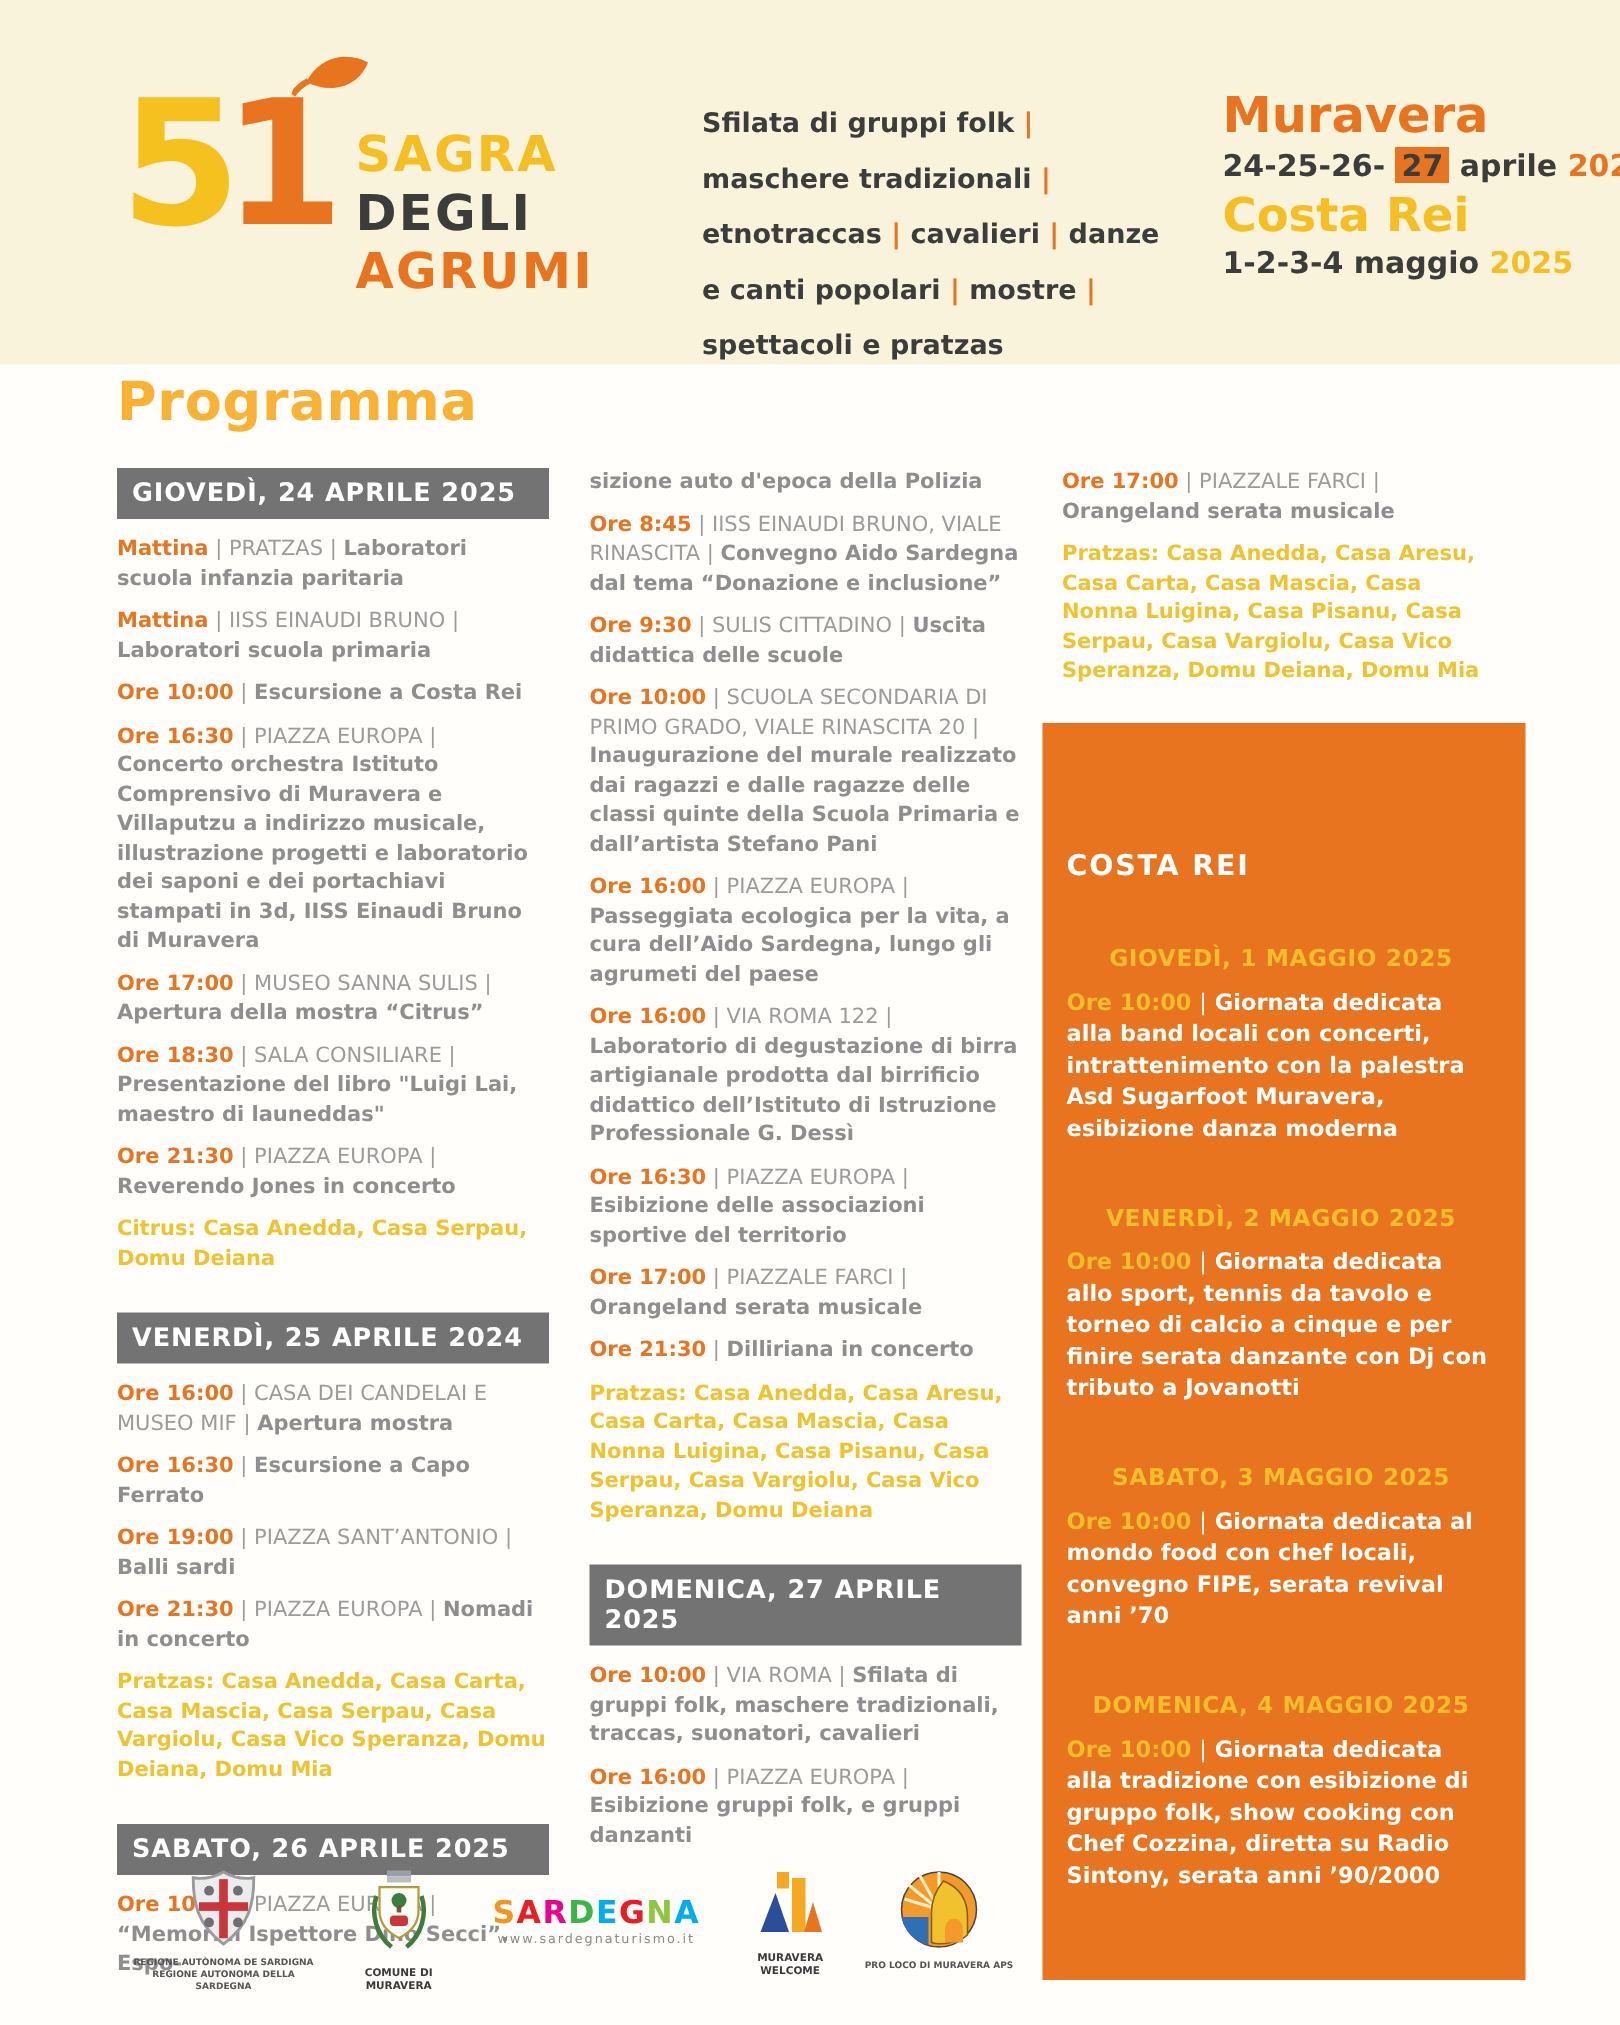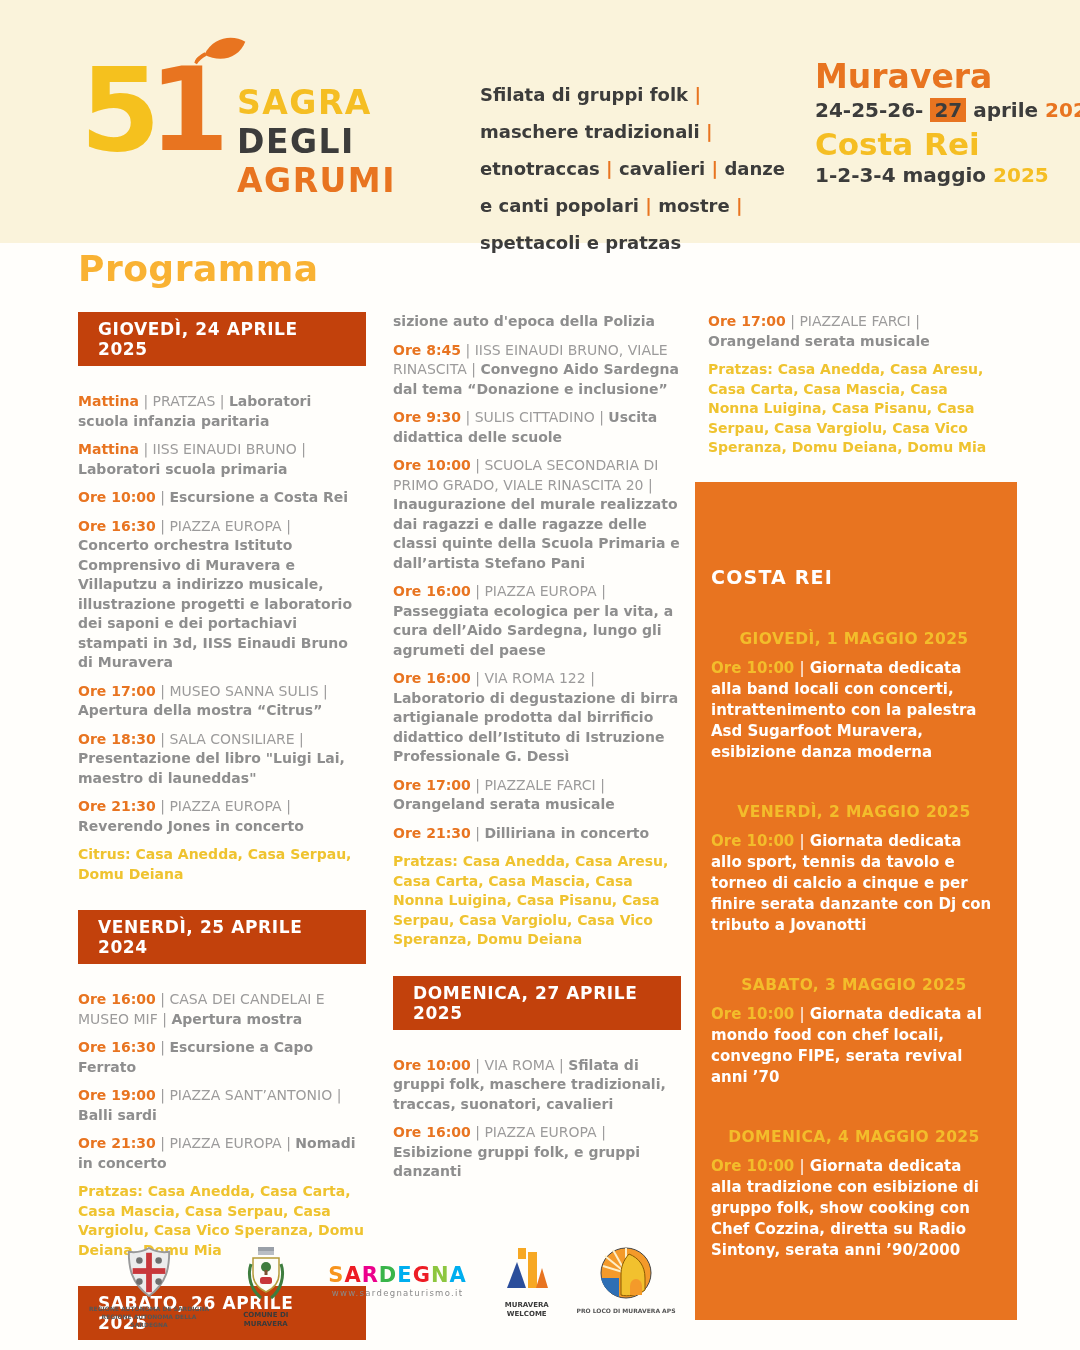--- a/index.html
+++ b/index.html
@@ -9,36 +9,36 @@
   .band{position:absolute;left:0;top:0;width:1080px;height:243px;background:#faf3db;}
   .logo51{position:absolute;left:80px;top:52px;display:flex;}
   .n5{font-size:116px;font-weight:bold;color:#f5c11e;line-height:1;}
   .n1wrap{position:relative;margin-left:-12px;}
   .n1{font-size:116px;font-weight:bold;color:#e87420;line-height:1;}
   .leaf{position:absolute;top:-20px;right:-16px;transform:rotate(18deg);}
   .sagra{position:absolute;left:237px;top:83px;font-weight:bold;font-size:33px;line-height:39px;letter-spacing:1.5px;}
   .sagra .l1{color:#f5be23;}
   .sagra .l2{color:#3c3c3b;}
   .sagra .l3{color:#e87420;}
-  .tagline{position:absolute;left:468px;top:64px;width:318px;margin:12px;font-size:18px;font-weight:bold;
+  .tagline{position:absolute;left:468px;top:64px;width:318px;margin:0;font-size:18px;font-weight:bold;
            color:#3c3c3b;line-height:37px;}
   .tagline .sp{color:#e87420;}
   .dates{position:absolute;left:815px;top:60px;width:215px;}
   .muravera{color:#e87420;font-size:33px;font-weight:bold;line-height:1.05;}
   .costarei{color:#f5be23;font-size:31px;font-weight:bold;line-height:1.05;margin-top:6px;}
   .dateline{font-size:20px;font-weight:bold;color:#3c3c3b;margin:3px 0 2px;white-space:nowrap;text-align:right;}
   .chip{display:inline-block;background:#e87420;color:#3c3c3b;padding:0 4px;}
   .yr-o{color:#e87420;}
   .yr-y{color:#f5be23;}
   
   .prog-title{position:absolute;left:78px;top:248px;margin:0;font-size:36px;font-weight:bold;color:#f9b233;letter-spacing:.5px;}
   .col{position:absolute;top:312px;width:288px;}
   #col1{left:78px;} #col2{left:393px;} #col3{left:708px;}
-  .db{background:#c2410c;color:#fff;font-weight:bold;font-size:17px;letter-spacing:.6px;
-      padding:7px 20px;margin:26px 0 26px;}
+  .db{background:#737373;color:#fff;font-weight:bold;font-size:17px;letter-spacing:.6px;
+      padding:7px 10px;margin:26px 0 11px;}
   .db.first{margin-top:0;}
   .ev{margin:0 0 9px;font-size:14px;line-height:19.5px;color:#8e8e8e;}
   .ev .t{color:#e87420;font-weight:bold;}
   .ev .sp{color:#9c9b9b;}
   .ev .lo{color:#9c9b9b;}
   .ev .ti{color:#8e8e8e;font-weight:bold;}
   .pr{margin:2px 0 9px;font-size:14px;line-height:19.5px;color:#efc32f;font-weight:bold;}
   
   .crbox{position:absolute;left:695px;top:482px;width:322px;height:838px;background:#e87420;
          box-sizing:border-box;padding:84px 20px 0 16px;}
@@ -131,20 +131,21 @@
     <p class="ev"><span class="t">Ore 10:00</span> <span class="sp">|</span> <span class="lo">PIAZZA EUROPA</span> <span class="sp">|</span> <span class="ti">“Memorial Ispettore Dino Secci”. Espo-</span></p>
   </div>
 
   <div class="col" id="col2">
     <p class="ev"><span class="ti">sizione auto d'epoca della Polizia</span></p>
     <p class="ev"><span class="t">Ore 8:45</span> <span class="sp">|</span> <span class="lo">IISS EINAUDI BRUNO, VIALE RINASCITA</span> <span class="sp">|</span> <span class="ti">Convegno Aido Sardegna dal tema “Donazione e inclusione”</span></p>
     <p class="ev"><span class="t">Ore 9:30</span> <span class="sp">|</span> <span class="lo">SULIS CITTADINO</span> <span class="sp">|</span> <span class="ti">Uscita didattica delle scuole</span></p>
     <p class="ev"><span class="t">Ore 10:00</span> <span class="sp">|</span> <span class="lo">SCUOLA SECONDARIA DI PRIMO GRADO, VIALE RINASCITA 20</span> <span class="sp">|</span> <span class="ti">Inaugurazione del murale realizzato dai ragazzi e dalle ragazze delle classi quinte della Scuola Primaria e dall’artista Stefano Pani</span></p>
     <p class="ev"><span class="t">Ore 16:00</span> <span class="sp">|</span> <span class="lo">PIAZZA EUROPA</span> <span class="sp">|</span> <span class="ti">Passeggiata ecologica per la vita, a cura dell’Aido Sardegna, lungo gli agrumeti del paese</span></p>
     <p class="ev"><span class="t">Ore 16:00</span> <span class="sp">|</span> <span class="lo">VIA ROMA 122</span> <span class="sp">|</span> <span class="ti">Laboratorio di degustazione di birra artigianale prodotta dal birrificio didattico dell’Istituto di Istruzione Professionale G. Dessì</span></p>
+    <p class="ev"><span class="t">Ore 16:30</span> <span class="sp">|</span> <span class="lo">PIAZZA EUROPA</span> <span class="sp">|</span> <span class="ti">Esibizione delle associazioni sportive del territorio</span></p>
     <p class="ev"><span class="t">Ore 17:00</span> <span class="sp">|</span> <span class="lo">PIAZZALE FARCI</span> <span class="sp">|</span> <span class="ti">Orangeland serata musicale</span></p>
     <p class="ev"><span class="t">Ore 21:30</span> <span class="sp">|</span> <span class="ti">Dilliriana in concerto</span></p>
     <p class="pr">Pratzas: Casa Anedda, Casa Aresu, Casa Carta, Casa Mascia, Casa Nonna Luigina, Casa Pisanu, Casa Serpau, Casa Vargiolu, Casa Vico Speranza, Domu Deiana</p>
     <div class="db">DOMENICA, 27 APRILE 2025</div>
     <p class="ev"><span class="t">Ore 10:00</span> <span class="sp">|</span> <span class="lo">VIA ROMA</span> <span class="sp">|</span> <span class="ti">Sfilata di gruppi folk, maschere tradizionali, traccas, suonatori, cavalieri</span></p>
     <p class="ev"><span class="t">Ore 16:00</span> <span class="sp">|</span> <span class="lo">PIAZZA EUROPA</span> <span class="sp">|</span> <span class="ti">Esibizione gruppi folk,  e gruppi danzanti</span></p>
   </div>
 
   <div class="col" id="col3">
     <p class="ev"><span class="t">Ore 17:00</span> <span class="sp">|</span> <span class="lo">PIAZZALE FARCI</span> <span class="sp">|</span> <span class="ti">Orangeland serata musicale</span></p>

